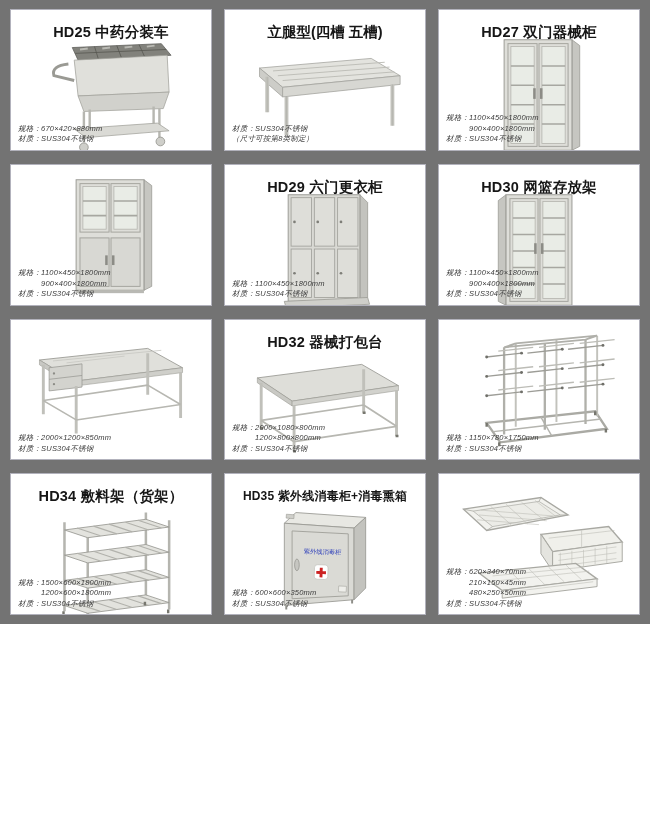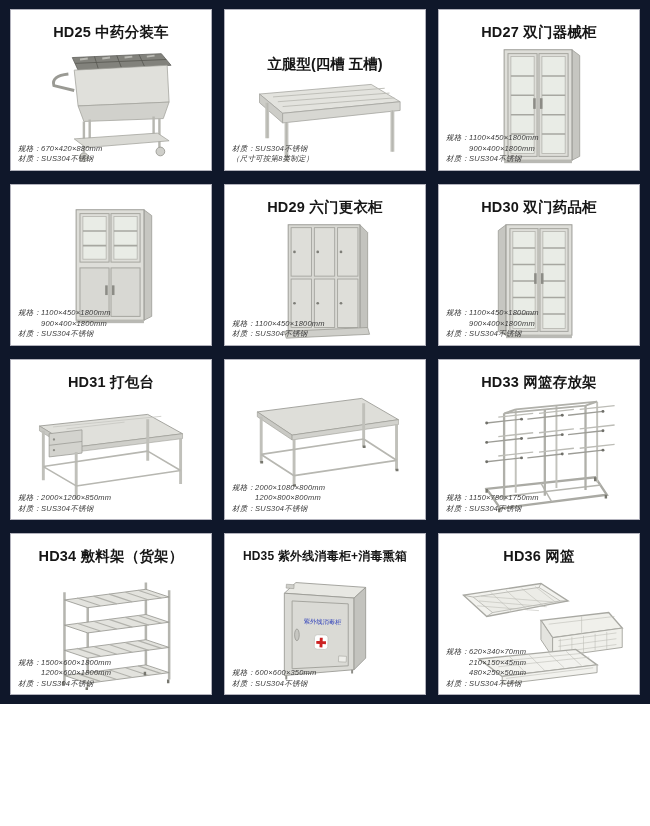--- a/index.html
+++ b/index.html
@@ -1,34 +1,34 @@
 <!DOCTYPE html>
 <html><head>
 <meta charset="utf-8">
 <style>
   html,body{margin:0;padding:0;background:#ffffff;}
   body{width:650px;height:826px;font-family:"Liberation Sans","DejaVu Sans",sans-serif;}
   .catalog{
-    box-sizing:border-box;width:650px;height:704px;
+    box-sizing:border-box;width:650px;height:624px;
     padding:9px 10px;display:grid;
     grid-template-columns:repeat(3,1fr);
     grid-template-rows:repeat(4,1fr);
-    gap:13px 12px;background:#0f172a;
+    gap:13px 12px;background:#737373;
   }
   .cell{
     box-sizing:border-box;border:1px solid #b2b2bc;background:#ffffff;
     display:flex;flex-direction:column;position:relative;overflow:hidden;
   }
   .title-block{padding-top:13px;text-align:center;}
   .title{
     font-size:14.5px;font-weight:bold;color:#161616;line-height:18px;
     white-space:nowrap;letter-spacing:0.2px;
   }
   .cell-11 .title{font-size:12px;}
-  .subtitle{font-size:14.5px;font-weight:bold;color:#161616;line-height:18px;margin-top:32px;}
+  .subtitle{font-size:14.5px;font-weight:bold;color:#161616;line-height:18px;}
   .subtitle:empty{display:none;}
   .img-wrap{flex:1;display:flex;align-items:center;justify-content:center;min-height:0;}
   .img-wrap svg{display:block;}
   .specs{position:absolute;left:7px;bottom:5px;}
   .spec-line{
     font-size:7.5px;line-height:10.5px;color:#3a3a3a;
     white-space:pre;letter-spacing:0.2px;font-style:italic;
   }
 </style>
 </head>
@@ -156,21 +156,21 @@
       </svg>
     </div>
     <div class="specs">
       <div class="spec-line">规格：1100×450×1800mm</div>
       <div class="spec-line">材质：SUS304不锈钢</div>
     </div>
   </div>
 
   <div class="cell cell-6">
     <div class="title-block">
-      <div class="title">HD30 双门药品柜</div>
+      <div class="title">HD30 网篮存放架</div>
 
     </div>
     <div class="img-wrap">
       <svg width="176" height="126" viewBox="0 0 180 130">
         <polygon points="56,8 48,14 48,118 56,122" fill="#c6c6c1" stroke="#9a9a94" stroke-width="0.8"></polygon>
         <rect x="56" y="8" width="68" height="114" fill="#dedeD9" stroke="#9a9a94" stroke-width="1"></rect>
         <rect x="60" y="12" width="29" height="106" fill="none" stroke="#a3a39d" stroke-width="1"></rect>
         <rect x="91" y="12" width="29" height="106" fill="none" stroke="#a3a39d" stroke-width="1"></rect>
         <rect x="63" y="15" width="23" height="100" fill="#e9ece6" stroke="#b2b2ac" stroke-width="0.8"></rect>
         <rect x="94" y="15" width="23" height="100" fill="#e9ece6" stroke="#b2b2ac" stroke-width="0.8"></rect>
@@ -181,24 +181,20 @@
       </svg>
     </div>
     <div class="specs">
       <div class="spec-line">规格：1100×450×1800mm</div>
       <div class="spec-line">　　　900×400×1800mm</div>
       <div class="spec-line">材质：SUS304不锈钢</div>
     </div>
   </div>
 
   <div class="cell cell-7">
-    <div class="title-block">
-      <div class="title">HD31 打包台</div>
-
-    </div>
     <div class="img-wrap">
       <svg width="176" height="116" viewBox="0 0 180 120">
         <polygon points="16,30 128,18 164,38 52,52" fill="#e0e0db" stroke="#9a9a94" stroke-width="0.9"></polygon>
         <path d="M30,31 142,20 M44,33 104,26" stroke="#c6c6c0" stroke-width="0.8" fill="none"></path>
         <polygon points="16,30 52,52 52,57 16,35" fill="#c8c8c3" stroke="#9a9a94" stroke-width="0.6"></polygon>
         <polygon points="52,52 164,38 164,43 52,57" fill="#cfcfca" stroke="#9a9a94" stroke-width="0.6"></polygon>
         <polygon points="26,38 60,34 60,58 26,62" fill="#d3d3ce" stroke="#9a9a94" stroke-width="0.8"></polygon>
         <path d="M26,50 60,46" stroke="#9a9a94" stroke-width="0.8"></path>
         <circle cx="31" cy="44" r="1.2" fill="#8c8c86"></circle>
           <circle cx="31" cy="55" r="1.2" fill="#8c8c86"></circle>
@@ -206,42 +202,42 @@
         <path d="M20,72 54,92 M54,92 162,76 M128,56 162,76 M20,72 128,56" stroke="#b7b7b1" stroke-width="1.6" fill="none"></path>
       </svg>
     </div>
     <div class="specs">
       <div class="spec-line">规格：2000×1200×850mm</div>
       <div class="spec-line">材质：SUS304不锈钢</div>
     </div>
   </div>
 
   <div class="cell cell-8">
+    <div class="title-block">
+      <div class="title">HD32 器械打包台</div>
+
+    </div>
     <div class="img-wrap">
       <svg width="176" height="116" viewBox="0 0 180 120">
         <polygon points="20,32 128,18 166,40 56,56" fill="#dedeD9" stroke="#9a9a94" stroke-width="0.9"></polygon>
         <polygon points="20,32 56,56 56,61 20,37" fill="#c9c9c4" stroke="#9a9a94" stroke-width="0.6"></polygon>
         <polygon points="56,56 166,40 166,45 56,61" fill="#d2d2cd" stroke="#9a9a94" stroke-width="0.6"></polygon>
         <path d="M24,37 24,84 M58,61 58,108 M164,45 164,92 M130,23 130,68" stroke="#c0c0ba" stroke-width="3" fill="none"></path>
         <path d="M24,76 58,98 M58,98 164,82 M164,82 130,60 M130,60 24,76" stroke="#b7b7b1" stroke-width="1.8" fill="none"></path>
         <path d="M23,84 26,84 M57,108 60,108 M163,92 166,92 M129,68 132,68" stroke="#77776f" stroke-width="2.5"></path>
       </svg>
     </div>
     <div class="specs">
       <div class="spec-line">规格：2000×1080×800mm</div>
       <div class="spec-line">　　　1200×800×800mm</div>
       <div class="spec-line">材质：SUS304不锈钢</div>
     </div>
   </div>
 
   <div class="cell cell-9">
-    <div class="title-block">
-      <div class="title">HD33 网篮存放架</div>
-
-    </div>
     <div class="img-wrap">
       <svg width="176" height="126" viewBox="0 0 180 130">
         <polygon points="36,100 148,88 160,106 50,120" fill="none" stroke="#aaaaa4" stroke-width="2.4"></polygon>
         <path d="M43,109 154,96 M92,94 103,113" stroke="#b5b5af" stroke-width="1.5" fill="none"></path>
         <path d="M54,112 54,22 M96,107 96,18 M138,101 138,14" stroke="#b0b0aa" stroke-width="2.4" fill="none"></path>
         <path d="M66,104 66,18 M108,99 108,14 M150,93 150,10" stroke="#c2c2bc" stroke-width="2" fill="none"></path>
         <path d="M54,22 138,14 M66,18 150,10 M54,22 66,18 M138,14 150,10" stroke="#b0b0aa" stroke-width="1.8" fill="none"></path>
         <g stroke="#9d9d97" stroke-width="1.4">
           <path d="M36,32 72,28 M36,52 72,48 M36,72 72,68 M78,28 114,24 M78,48 114,44 M78,68 114,64 M120,24 156,20 M120,44 156,40 M120,64 156,60"></path>
           <path d="M48,26 84,22 M48,46 84,42 M48,66 84,62 M90,22 126,18 M90,42 126,38 M90,62 126,58 M132,18 168,14 M132,38 168,34 M132,58 168,54" stroke="#bcbcb6"></path>
@@ -321,24 +317,20 @@
         <path d="M50,110 50,114 M118,104 118,108" stroke="#8e8e88" stroke-width="2"></path>
       </svg>
     </div>
     <div class="specs">
       <div class="spec-line">规格：600×600×350mm</div>
       <div class="spec-line">材质：SUS304不锈钢</div>
     </div>
   </div>
 
   <div class="cell cell-12">
-    <div class="title-block">
-      <div class="title">HD36 网篮</div>
-
-    </div>
     <div class="img-wrap">
       <svg width="176" height="120" viewBox="0 0 180 124">
 
         <g stroke="#a8a8a2" fill="#f2f2ee">
           <polygon points="12,26 92,14 120,32 36,48" stroke-width="1.4"></polygon>
           <polygon points="22,28 90,18 112,32 42,44" fill="#ececE7" stroke-width="0.7"></polygon>
         </g>
         <g stroke="#bdbdb7" stroke-width="0.6">
           <path d="M30,27 104,33 M28,32 98,38 M26,37 90,42 M40,23 62,43 M56,21 78,41 M72,19 96,38 M86,17 108,34"></path>
         </g>

